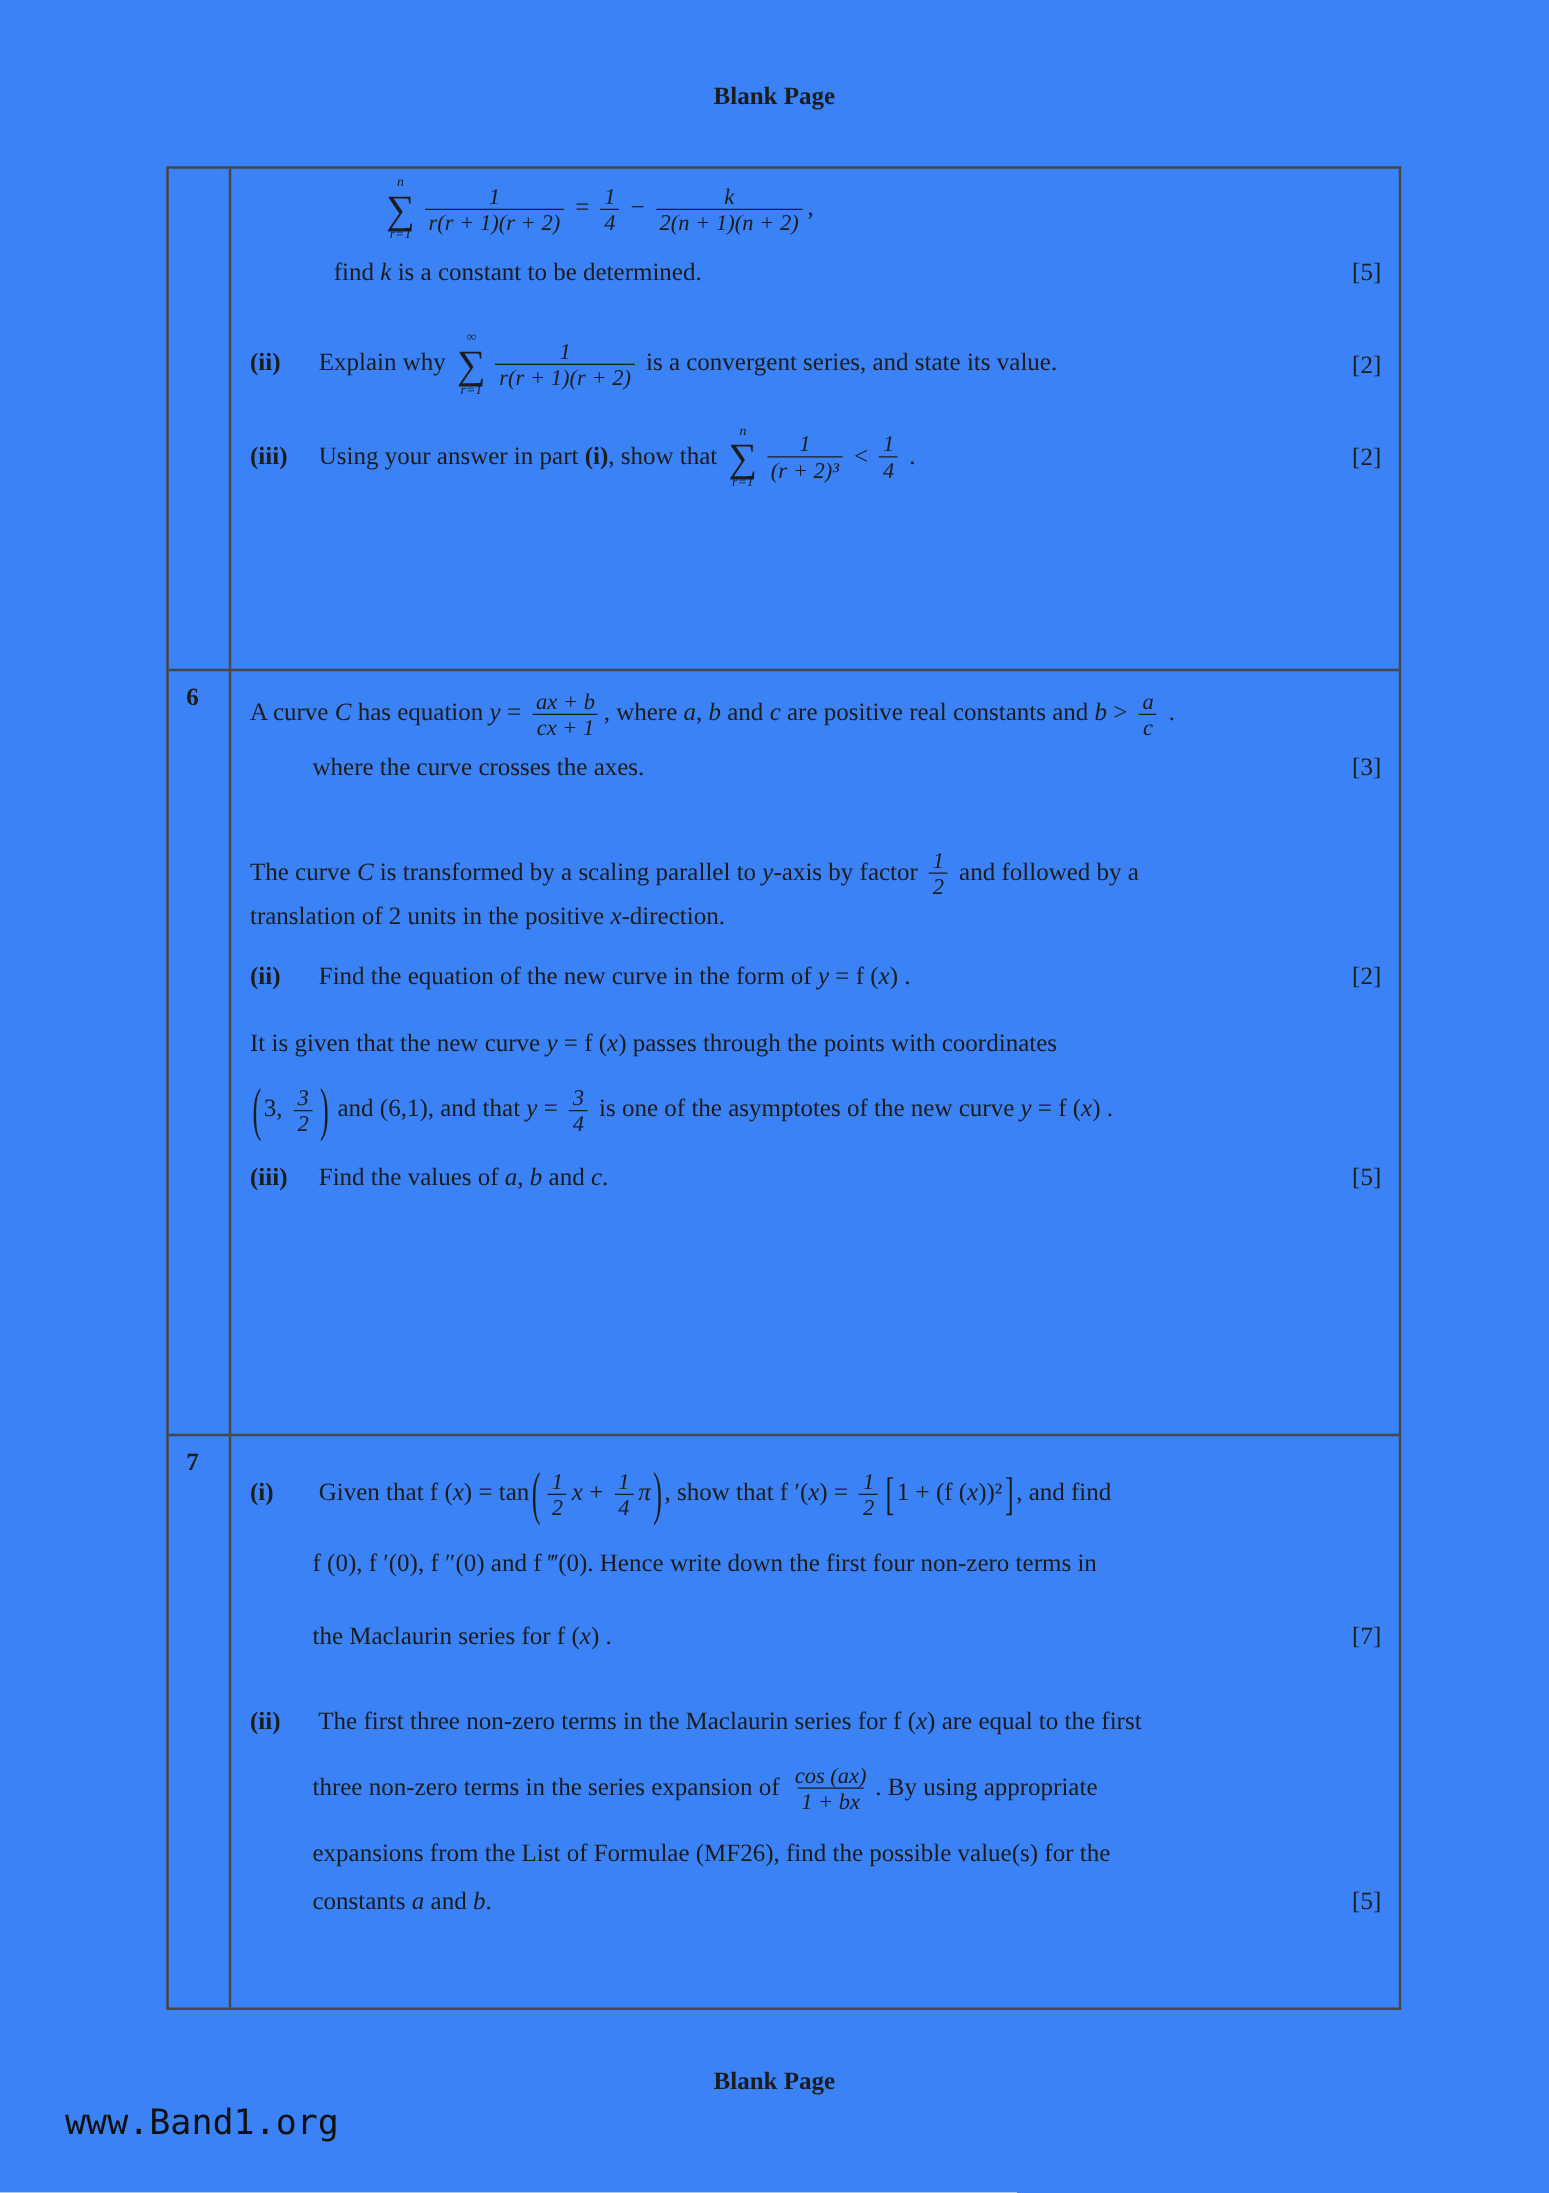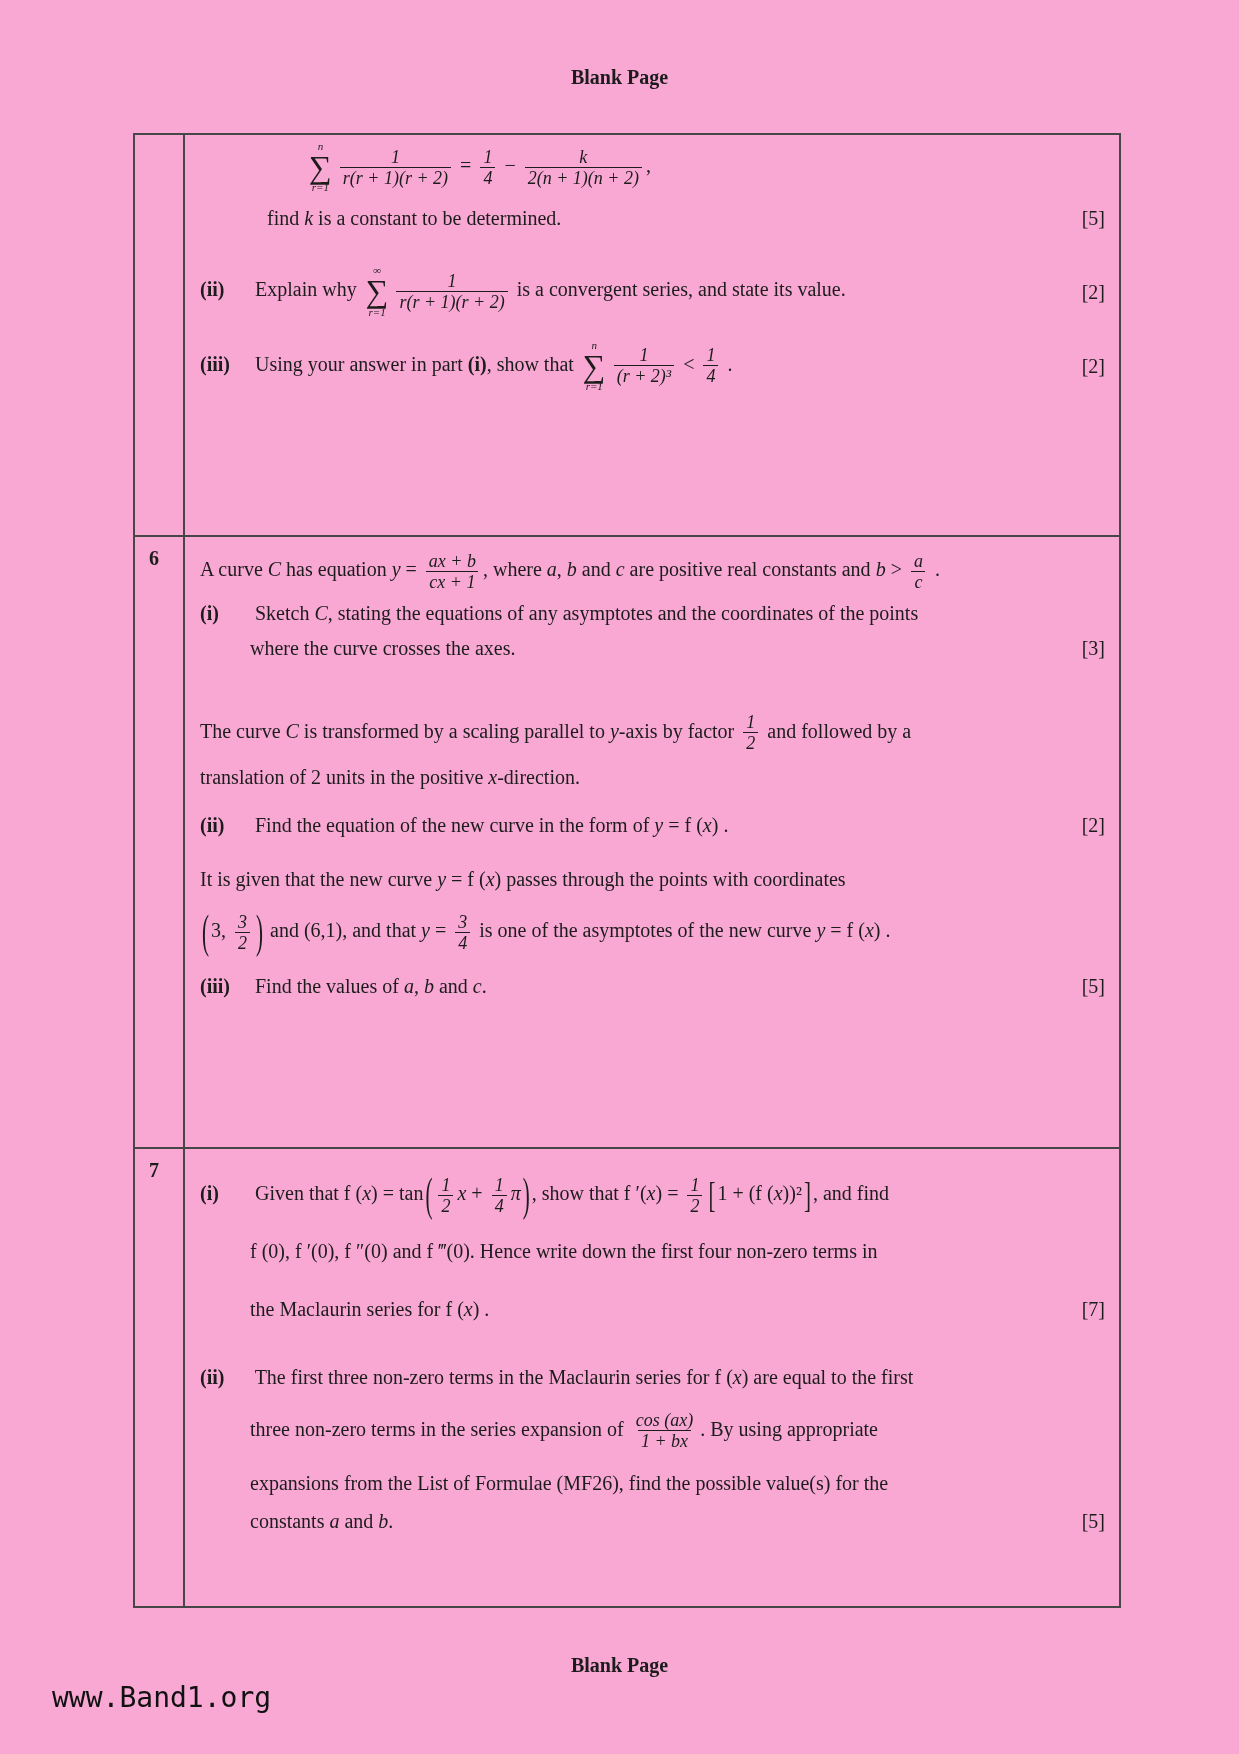--- a/index.html
+++ b/index.html
@@ -1,16 +1,16 @@
 <!DOCTYPE html>
 <html><head>
 <meta charset="utf-8">
 <style>
   html,body{margin:0;padding:0;background:#ffffff;}
-  .page{position:relative;width:1239px;height:1754px;background:#f9a8d4;overflow:hidden;
+  .page{position:relative;width:1239px;height:1754px;background:#3b82f6;overflow:hidden;
         font-family:"Liberation Serif","DejaVu Serif",serif;color:#1c1c1c;font-size:20px;line-height:1.3;}
   .page-header{position:absolute;top:64px;left:0;width:100%;text-align:center;font-weight:bold;font-size:20px;}
   .page-footer{position:absolute;top:1652px;left:0;width:100%;text-align:center;font-weight:bold;font-size:20px;}
   .watermark{position:absolute;left:52px;top:1680px;font-family:"DejaVu Sans Mono","Liberation Mono",monospace;
              font-size:28px;color:#111;}
   .exam-table{position:absolute;left:133px;top:133px;width:984px;border:2px solid #474747;}
   .trow{display:flex;border-bottom:2px solid #474747;}
   .trow:last-child{border-bottom:none;}
   .numcol{width:50px;border-right:2px solid #474747;font-weight:bold;font-size:20px;
           padding:8px 0 0 14px;box-sizing:border-box;flex:none;}
@@ -101,35 +101,31 @@
       <div class="qcell">
         <div class="line" style="margin-top:14px;">
           <span><span class="sg-rm">A curve </span><span class="sg-it">C</span><span class="sg-rm"> has equation </span><span class="sg-it">y</span><span class="sg-rm"> = </span><span class="frac">
                 <span class="fnum">ax + b</span>
                 <span class="fden">cx + 1</span>
               </span><span class="sg-rm">, where </span><span class="sg-it">a</span><span class="sg-rm">, </span><span class="sg-it">b</span><span class="sg-rm"> and </span><span class="sg-it">c</span><span class="sg-rm"> are positive real constants and </span><span class="sg-it">b</span><span class="sg-rm"> &gt; </span><span class="frac">
                 <span class="fnum">a</span>
                 <span class="fden">c</span>
               </span><span class="sg-rm"> .</span></span>
         </div>
-        <div class="line" style="margin-top:8px;">
-          <span class="plabel">(i)</span>
-          <span><span class="sg-rm">Sketch </span><span class="sg-it">C</span><span class="sg-rm">, stating the equations of any asymptotes and the coordinates of the points</span></span>
-        </div>
         <div class="line cont" style="margin-top:9px;">
           <span><span class="sg-rm">where the curve crosses the axes.</span></span>
           <span class="marks">[3]</span>
         </div>
         <div class="line" style="margin-top:51px;">
           <span><span class="sg-rm">The curve </span><span class="sg-it">C</span><span class="sg-rm"> is transformed by a scaling parallel to </span><span class="sg-it">y</span><span class="sg-rm">-axis by factor </span><span class="frac">
                 <span class="fnum">1</span>
                 <span class="fden">2</span>
               </span><span class="sg-rm"> and followed by a</span></span>
         </div>
-        <div class="line" style="margin-top:10px;">
+        <div class="line" style="margin-top:0;">
           <span><span class="sg-rm">translation of 2 units in the positive </span><span class="sg-it">x</span><span class="sg-rm">-direction.</span></span>
         </div>
         <div class="line" style="margin-top:22px;">
           <span class="plabel">(ii)</span>
           <span><span class="sg-rm">Find the equation of the new curve in the form of </span><span class="sg-it">y</span><span class="sg-rm"> = f (</span><span class="sg-it">x</span><span class="sg-rm">) .</span></span>
           <span class="marks">[2]</span>
         </div>
         <div class="line" style="margin-top:28px;">
           <span><span class="sg-rm">It is given that the new curve </span><span class="sg-it">y</span><span class="sg-rm"> = f (</span><span class="sg-it">x</span><span class="sg-rm">) passes through the points with coordinates</span></span>
         </div>

